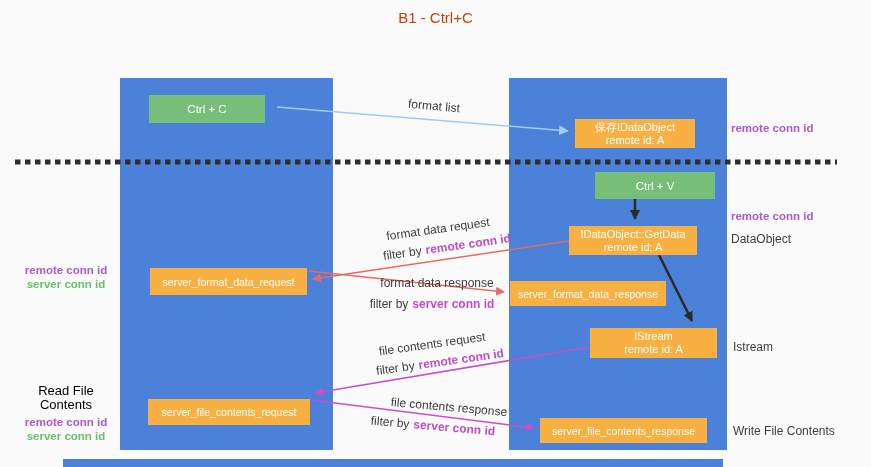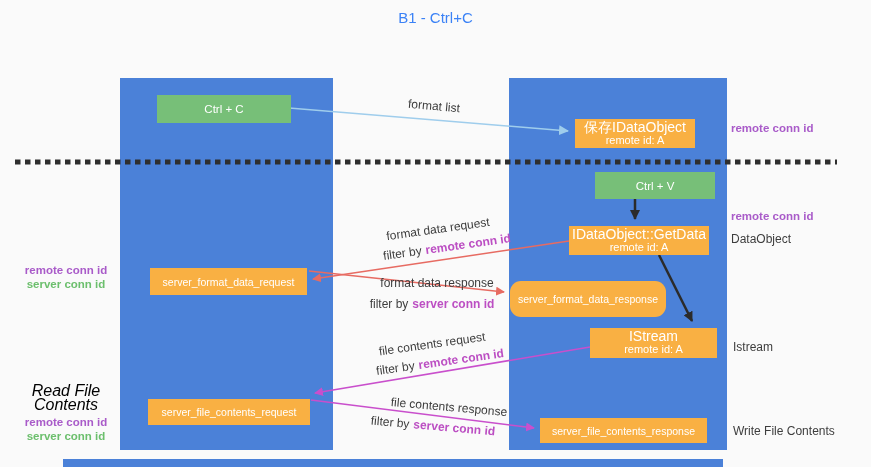--- a/index.html
+++ b/index.html
@@ -1,28 +1,28 @@
 <!DOCTYPE html>
 <html><head>
 <meta charset="utf-8">
 <style>
   html,body{margin:0;padding:0;}
   body{font-family:"Liberation Sans", sans-serif;}
   .stage{position:relative;width:871px;height:467px;background:#fafafa;overflow:hidden;}
-  .title{position:absolute;top:8px;left:0;width:871px;text-align:center;font-size:15px;line-height:19px;color:#3b82f6;}
+  .title{position:absolute;top:8px;left:0;width:871px;text-align:center;font-size:15px;line-height:19px;color:#c2410c;}
   .lifeline{position:absolute;top:78px;height:372px;background:#4b81d8;}
   .lifeline.left{left:120px;width:213px;}
   .lifeline.right{left:509px;width:218px;}
   .ll-header{position:absolute;top:44px;text-align:center;font-size:12px;line-height:14px;color:#4a4a4a;margin-top:44px;}
   .ll-header.left{left:120px;width:213px;}
   .ll-header.right{left:509px;width:218px;}
   .box{position:absolute;display:flex;flex-direction:column;align-items:center;justify-content:center;color:#ffffff;text-align:center;white-space:nowrap;}
   .box.green{background:#77bf78;font-size:11.5px;}
   .box.orange{background:#f9b043;}
-  .box .b1{font-size:14px;line-height:13px;}
+  .box .b1{font-size:11px;line-height:13px;}
   .box .b2{font-size:11px;line-height:13px;}
   .box.wide{font-size:10.5px;}
   .lbl{position:absolute;white-space:nowrap;font-size:12px;color:#3d3d3d;}
   .ctr{transform:translate(-50%,-50%);}
   .rot-m8{transform:translate(-50%,-50%) rotate(-8deg);}
   .rot-p5{transform:translate(-50%,-50%) rotate(5deg);}
   .bold-purple{color:#a95bc9;font-weight:bold;font-size:11.5px;}
   .bold-green{color:#6cbf6d;font-weight:bold;font-size:11.5px;}
   .bold-magenta{color:#bc4fc3;font-weight:bold;}
   .side-left{position:absolute;left:14px;width:104px;text-align:center;}
@@ -69,43 +69,43 @@
     <line x1="15" y1="162" x2="837" y2="162" stroke="#2e2e2e" stroke-width="5" stroke-dasharray="5.5 4.5"></line>
     <line x1="277" y1="107" x2="568" y2="131" stroke="#9fcdec" stroke-width="1.5" marker-end="url(#ah-blue)"></line>
     <line x1="635" y1="199" x2="635" y2="219" stroke="#2b2b2b" stroke-width="2.5" marker-end="url(#ah-blk)"></line>
     <line x1="659" y1="255" x2="692" y2="321" stroke="#2b2b2b" stroke-width="2.5" marker-end="url(#ah-blk)"></line>
     <line x1="569" y1="241" x2="313" y2="279" stroke="#e76b62" stroke-width="1.5" marker-end="url(#ah-red)"></line>
     <line x1="309" y1="271" x2="504" y2="292" stroke="#e76b62" stroke-width="1.5" marker-end="url(#ah-red)"></line>
     <line x1="590" y1="347" x2="315" y2="393" stroke="#c94fcc" stroke-width="1.5" marker-end="url(#ah-mag)"></line>
     <line x1="311" y1="400" x2="534" y2="428" stroke="#c94fcc" stroke-width="1.5" marker-end="url(#ah-mag)"></line>
   </svg>
 
-  <div class="box green" style="left:157px;top:95px;width:134px;height:28px;">
+  <div class="box green" style="left:149px;top:95px;width:116px;height:28px;">
     <span>Ctrl + C</span>
   </div>
 
   <div class="box orange" style="left:575px;top:119px;width:120px;height:29px;">
     <span class="b1">保存IDataObject</span>
     <span class="b2">remote id: A</span>
   </div>
 
   <div class="box green" style="left:575px;top:172px;width:120px;height:27px;margin-left:20px;">
     <span>Ctrl + V</span>
   </div>
 
-  <div class="box orange" style="left:569px;top:226px;width:140px;height:29px;">
+  <div class="box orange" style="left:569px;top:226px;width:128px;height:29px;">
     <span class="b1">IDataObject::GetData</span>
     <span class="b2">remote id: A</span>
   </div>
 
   <div class="box orange wide" style="left:150px;top:268px;width:157px;height:27px;">
     <span>server_format_data_request</span>
   </div>
 
-  <div class="box orange wide" style="left:510px;top:281px;width:156px;height:36px;border-radius:11px;">
+  <div class="box orange wide" style="left:510px;top:281px;width:156px;height:25px;">
     <span>server_format_data_response</span>
   </div>
 
   <div class="box orange" style="left:590px;top:328px;width:127px;height:30px;">
     <span class="b1">IStream</span>
     <span class="b2">remote id: A</span>
   </div>
 
   <div class="box orange wide" style="left:148px;top:383px;width:162px;height:26px;margin-top:16px;">
     <span>server_file_contents_request</span>
@@ -141,20 +141,20 @@
   <div class="lbl bold-purple" style="left:731px;top:210px;">remote conn id</div>
   <div class="lbl" style="left:731px;top:232px;text-align:center;">DataObject</div>
   <div class="lbl" style="left:733px;top:340px;">Istream</div>
   <div class="lbl" style="left:733px;top:424px;">Write File Contents</div>
 
   <div class="side-left" style="top:263px;">
     <div class="row bold-purple">remote conn id</div>
     <div class="row bold-green">server conn id</div>
   </div>
   <div class="side-left" style="top:384px;">
-    <div class="row" style="font-size:16px;font-style:italic;">Read File Contents</div>
+    <div class="row" style="font-size:13px;">Read File Contents</div>
     <div class="row bold-purple" style="margin-top:3px;">remote conn id</div>
     <div class="row bold-green">server conn id</div>
   </div>
 
   <div class="bottom-strip"></div>
 
 </div>
 
 </body></html>

